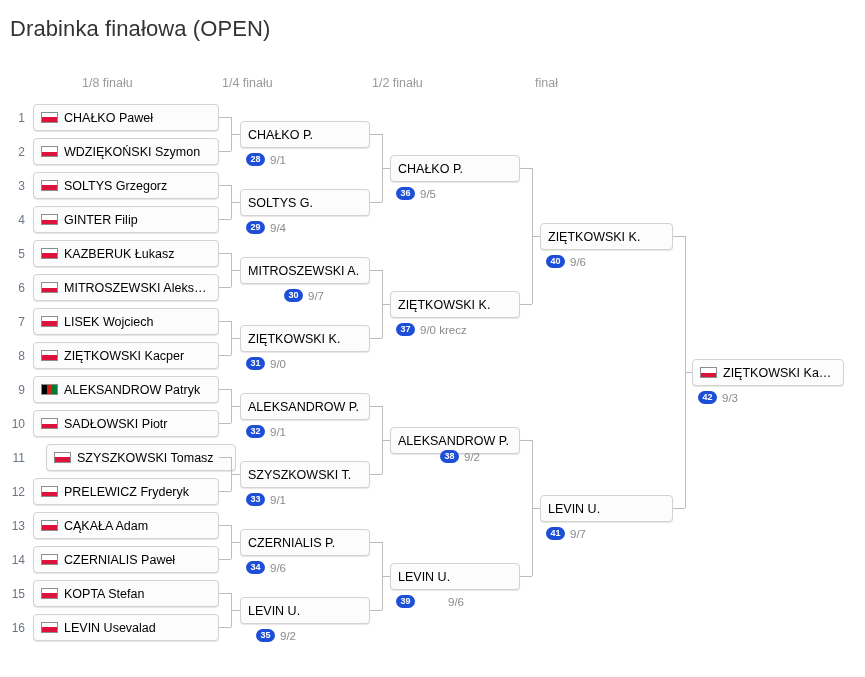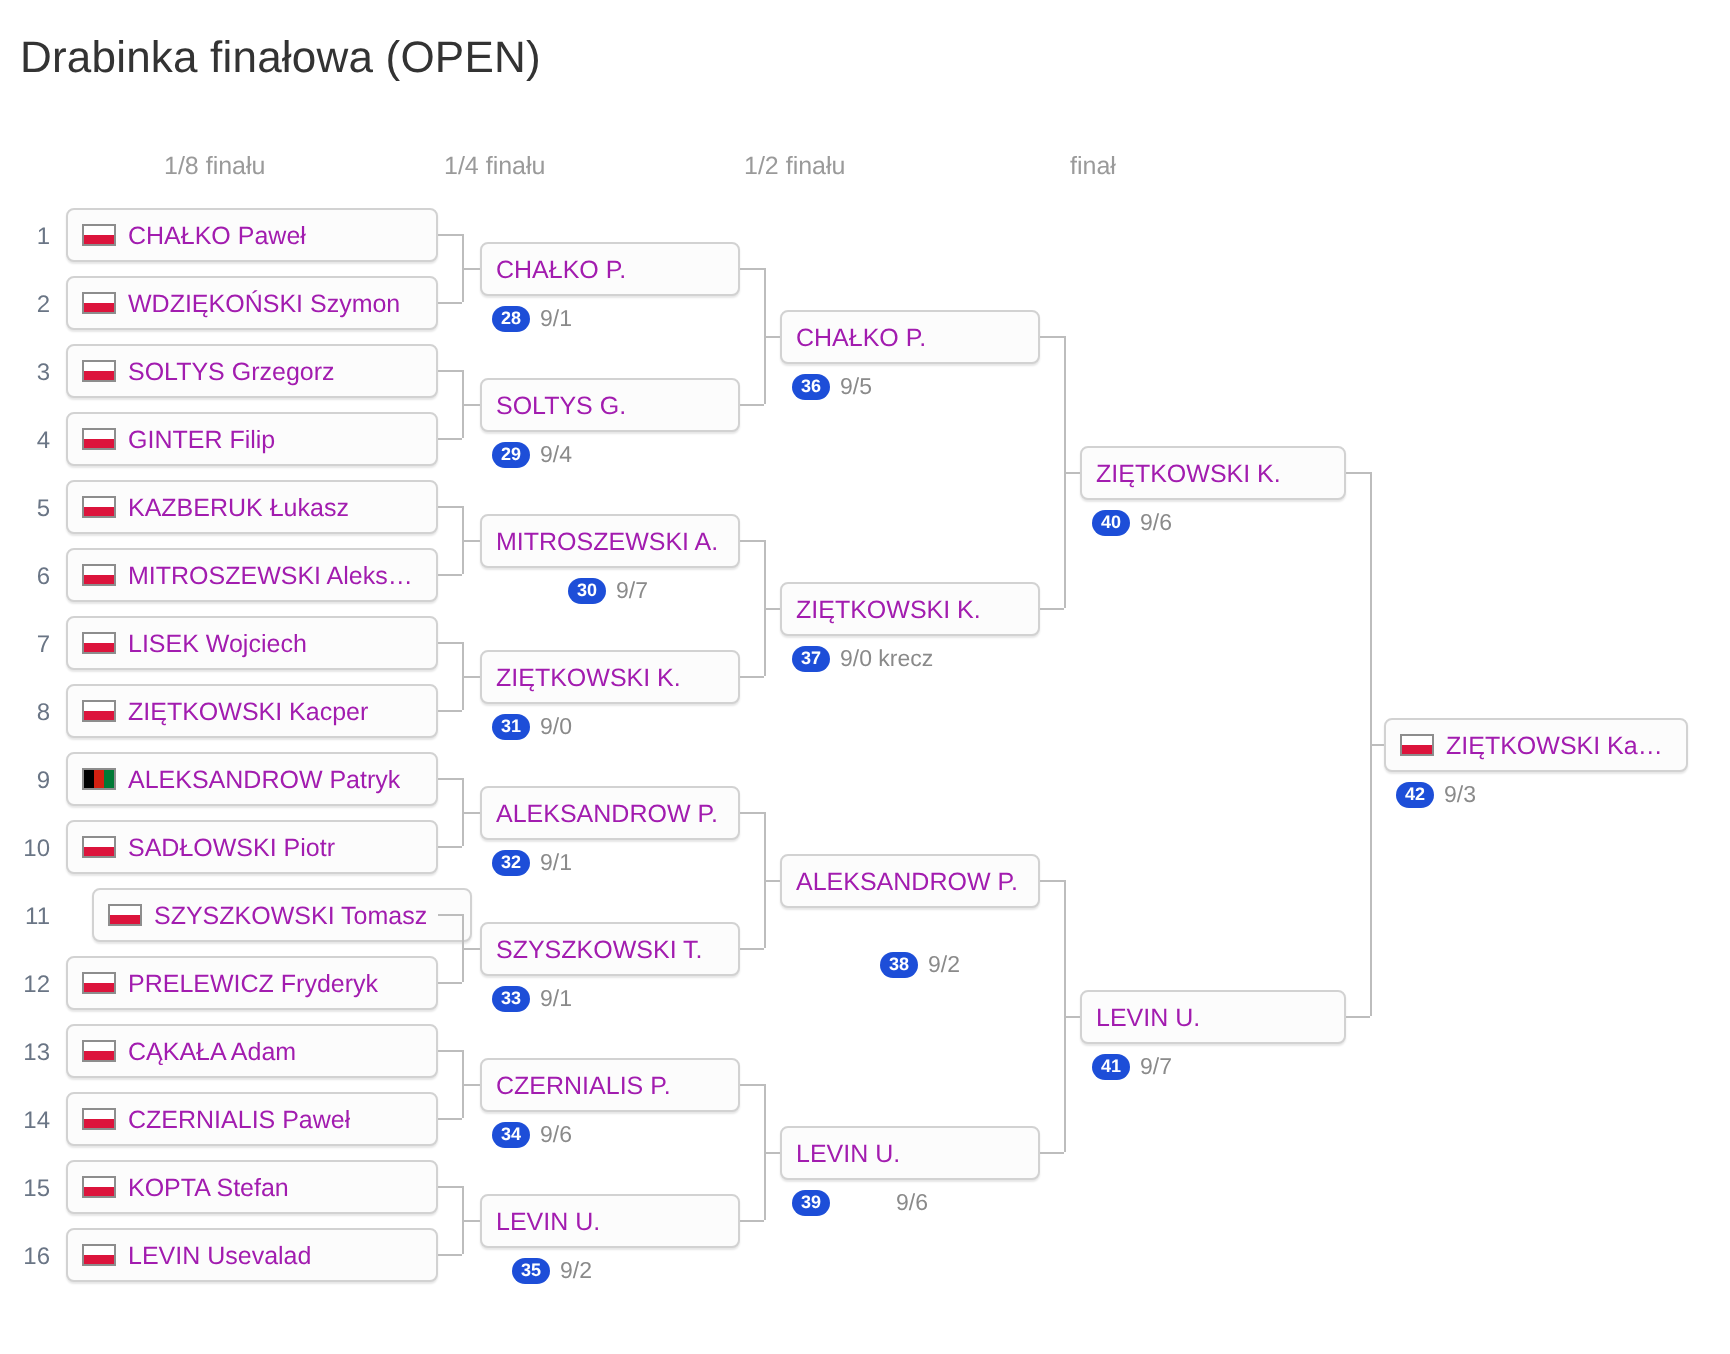--- a/index.html
+++ b/index.html
@@ -40,21 +40,21 @@
     box-sizing: border-box;
     height: 27px;
     background: #fcfcfc;
     border: 1px solid #d2d2d2;
     border-radius: 4px;
     box-shadow: 0 1px 1px rgba(0,0,0,0.10);
     display: flex;
     align-items: center;
     padding: 0 7px;
     font-size: 12.5px;
-    color: #a21caf;
+    color: #000000;
     white-space: nowrap;
     overflow: hidden;
   }
   .entry .name {
     overflow: hidden;
     text-overflow: ellipsis;
   }
 
   .seed {
     position: absolute;
@@ -309,21 +309,21 @@
       <span class="badge">37</span>
       <span>9/0 krecz</span>
     </div>
     <div class="conn h" style="left:370px; top:270px; width:12px;"></div>
     <div class="conn h" style="left:370px; top:338px; width:12px;"></div>
     <div class="conn v" style="left:382px; top:270px; height:68px;"></div>
     <div class="conn h" style="left:382px; top:304px; width:8px;"></div>
     <div class="entry" style="left:390px; top:427px; width:130px;">
       <span class="name">ALEKSANDROW P.</span>
     </div>
-    <div class="score" style="left:396px; top:476px;padding-left:44px;">
+    <div class="score" style="left:396px; top:450px;padding-left:44px;">
       <span class="badge">38</span>
       <span>9/2</span>
     </div>
     <div class="conn h" style="left:370px; top:406px; width:12px;"></div>
     <div class="conn h" style="left:370px; top:474px; width:12px;"></div>
     <div class="conn v" style="left:382px; top:406px; height:68px;"></div>
     <div class="conn h" style="left:382px; top:440px; width:8px;"></div>
     <div class="entry" style="left:390px; top:563px; width:130px;">
       <span class="name">LEVIN U.</span>
     </div>

